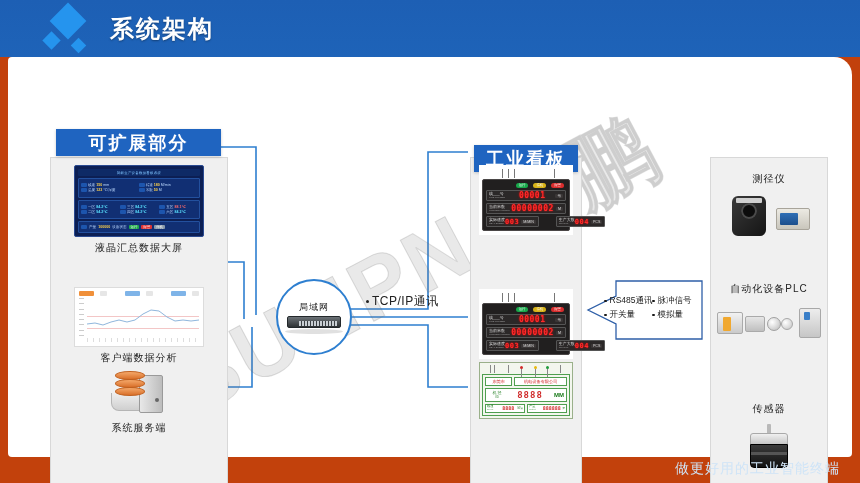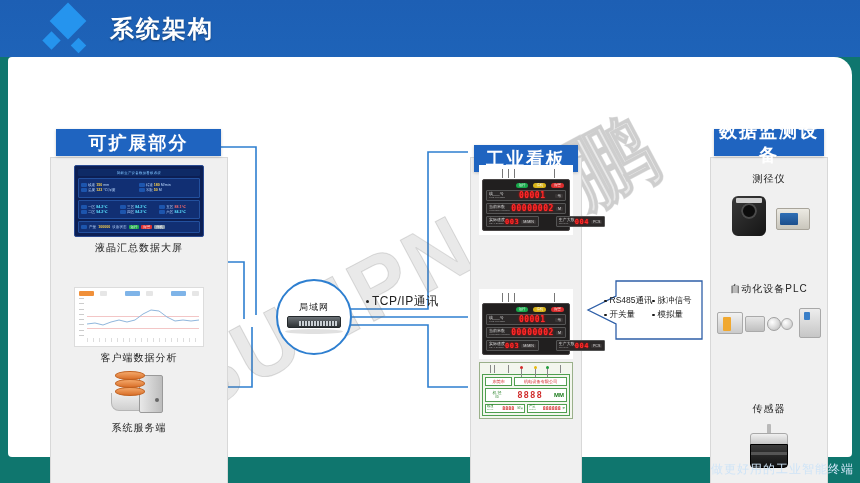--- a/index.html
+++ b/index.html
@@ -4,21 +4,21 @@
 <style>
   * { box-sizing: border-box; margin:0; padding:0; }
   html,body { width:860px; height:483px; overflow:hidden; }
   body {
     font-family: "Liberation Sans","DejaVu Sans",sans-serif;
     background:#2b84d4;
     position:relative;
   }
 
   
-  #slide { position:absolute; inset:0; background:#0f766e; }
+  #slide { position:absolute; inset:0; background:#c2410c; }
 
   
   #header {
     position:absolute; left:0; top:0; width:860px; height:57px;
     background:linear-gradient(180deg,#1d5fb4 0%,#1e63b8 100%);
     display:flex; align-items:center;
   }
   #diamonds { position:relative; width:110px; height:57px; }
   .dia { position:absolute; background:#2e9bf0; transform:rotate(45deg); }
   .dia.big   { width:26px; height:26px; left:55px; top:8px;  background:#2594ee;}
@@ -28,21 +28,21 @@
     color:#fff; font-size:24px; font-weight:bold; letter-spacing:2px;
     text-shadow:0 1px 2px rgba(0,0,0,.35);
   }
 
   
   #footer {
     position:absolute; left:0; bottom:0; width:860px; height:28px;
     display:flex; align-items:center; justify-content:flex-end;
   }
   #footer-text{
-    color:#cfe4f7; font-size:12px; letter-spacing:1px; padding-right:6px;
+    color:#cfe4f7; font-size:14px; letter-spacing:1px; padding-right:20px;
     border-bottom:0; 
   }
 
   
   #canvas {
     position:absolute; left:8px; top:57px; width:844px; height:400px;
     background:#ffffff; border-radius:4px 18px 4px 4px;
   }
 
   
@@ -586,21 +586,20 @@
           <span class="c"><span class="dot"></span><span>脉冲信号</span></span>
         </div>
         <div class="r">
           <span class="c"><span class="dot"></span><span>开关量</span></span>
           <span class="c"><span class="dot"></span><span>模拟量</span></span>
         </div>
       </div>
     </div>
 
     <div id="right-panel" class="panel"></div>
-    <div id="right-head" class="panel-head">数据监测设备</div>
 
     <div class="rblk" style="left:702px; top:115px;">
       <div class="rblk-label">测径仪</div>
       <div class="dev-caliper">
         <span class="cal-ring"></span>
         <span class="cal-meter"></span>
       </div>
     </div>
 
     <div class="rblk" style="left:702px; top:345px;">

